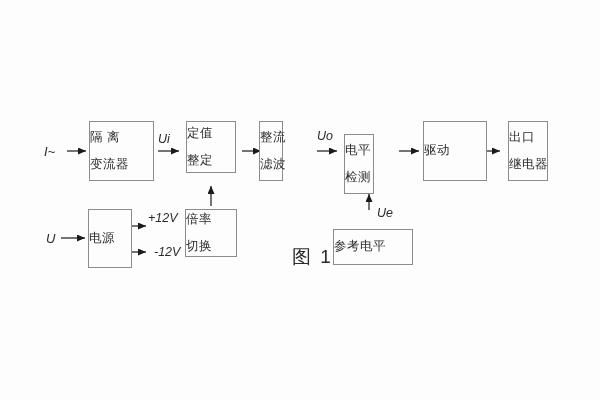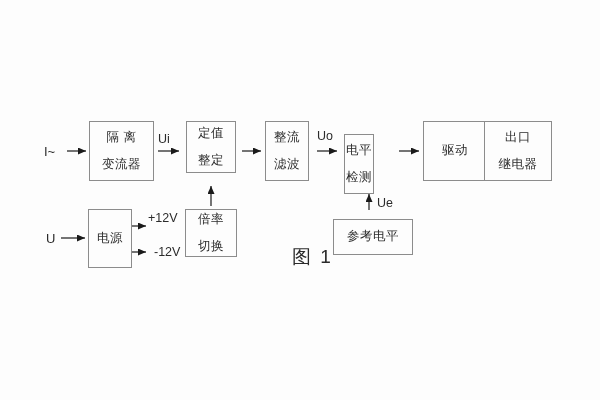--- a/index.html
+++ b/index.html
@@ -22,35 +22,36 @@
     width: 600px;
     height: 400px;
   }
   .block {
     position: absolute;
     box-sizing: border-box;
     border: 1px solid #8c8c8c;
     background: #fdfdfd;
     display: flex;
     flex-direction: column;
-    align-items: center;
+    align-items: flex-start;
     justify-content: center;
     gap: 13px;
     color: #2b2b2b;
     font-size: 12.5px;
     line-height: 1.1;
     white-space: nowrap;
     letter-spacing: 0.5px;
   }
   .sig {
     position: absolute;
     color: #2b2b2b;
     font-size: 12.5px;
     line-height: 1;
     white-space: nowrap;
+    font-style: italic;
   }
   .caption {
     position: absolute;
     color: #2b2b2b;
     font-size: 19px;
     line-height: 1;
     letter-spacing: 2px;
     white-space: nowrap;
   }
 </style>
@@ -92,61 +93,61 @@
   <div class="block" style="left:89px; top:121px; width:65px; height:60px">
     <span>隔 离</span>
     <span>变流器</span>
   </div>
 
   <div class="block" style="left:186px; top:121px; width:50px; height:52px">
     <span>定值</span>
     <span>整定</span>
   </div>
 
-  <div class="block" style="left:265px; top:121px; width:44px; height:60px">
+  <div class="block" style="left:259px; top:121px; width:24px; height:60px">
     <span>整流</span>
     <span>滤波</span>
   </div>
 
   <div class="block" style="left:344px; top:134px; width:30px; height:60px">
     <span>电平</span>
     <span>检测</span>
   </div>
 
   <div class="block" style="left:423px; top:121px; width:64px; height:60px">
     <span>驱动</span>
   </div>
 
-  <div class="block" style="left:484px; top:121px; width:68px; height:60px">
+  <div class="block" style="left:508px; top:121px; width:40px; height:60px">
     <span>出口</span>
     <span>继电器</span>
   </div>
 
   <div class="block" style="left:88px; top:209px; width:44px; height:59px">
     <span>电源</span>
   </div>
 
   <div class="block" style="left:185px; top:209px; width:52px; height:48px">
     <span>倍率</span>
     <span>切换</span>
   </div>
 
-  <div class="block" style="left:333px; top:219px; width:80px; height:36px">
+  <div class="block" style="left:333px; top:229px; width:80px; height:36px">
     <span>参考电平</span>
   </div>
 
   <span class="sig" style="left:44px; top:145px; font-size:13px">I~</span>
 
   <span class="sig" style="left:46px; top:232px; font-size:13px">U</span>
 
   <span class="sig" style="left:158px; top:133px">Ui</span>
 
   <span class="sig" style="left:317px; top:130px">Uo</span>
 
-  <span class="sig" style="left:377px; top:197px">Ue</span>
+  <span class="sig" style="left:377px; top:207px">Ue</span>
 
   <span class="sig" style="left:148px; top:212px">+12V</span>
 
   <span class="sig" style="left:154px; top:246px">-12V</span>
 
   <span class="caption" style="left:292px; top:247px">图 1</span>
 
 </div>
 
 </body></html>

